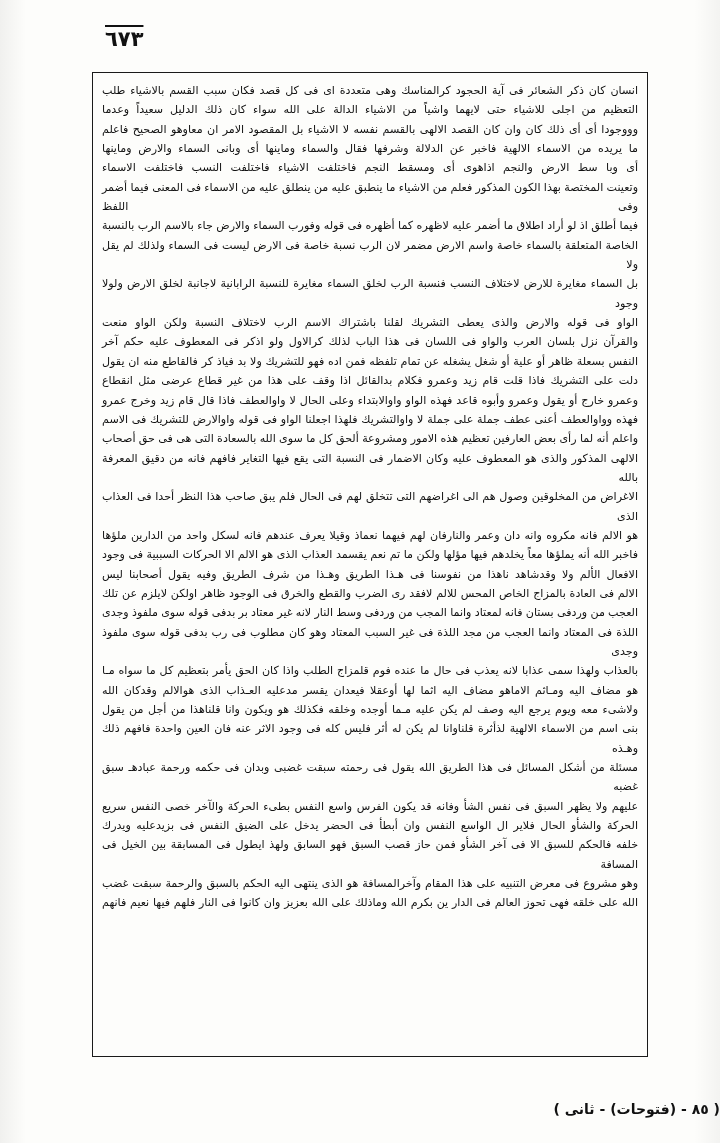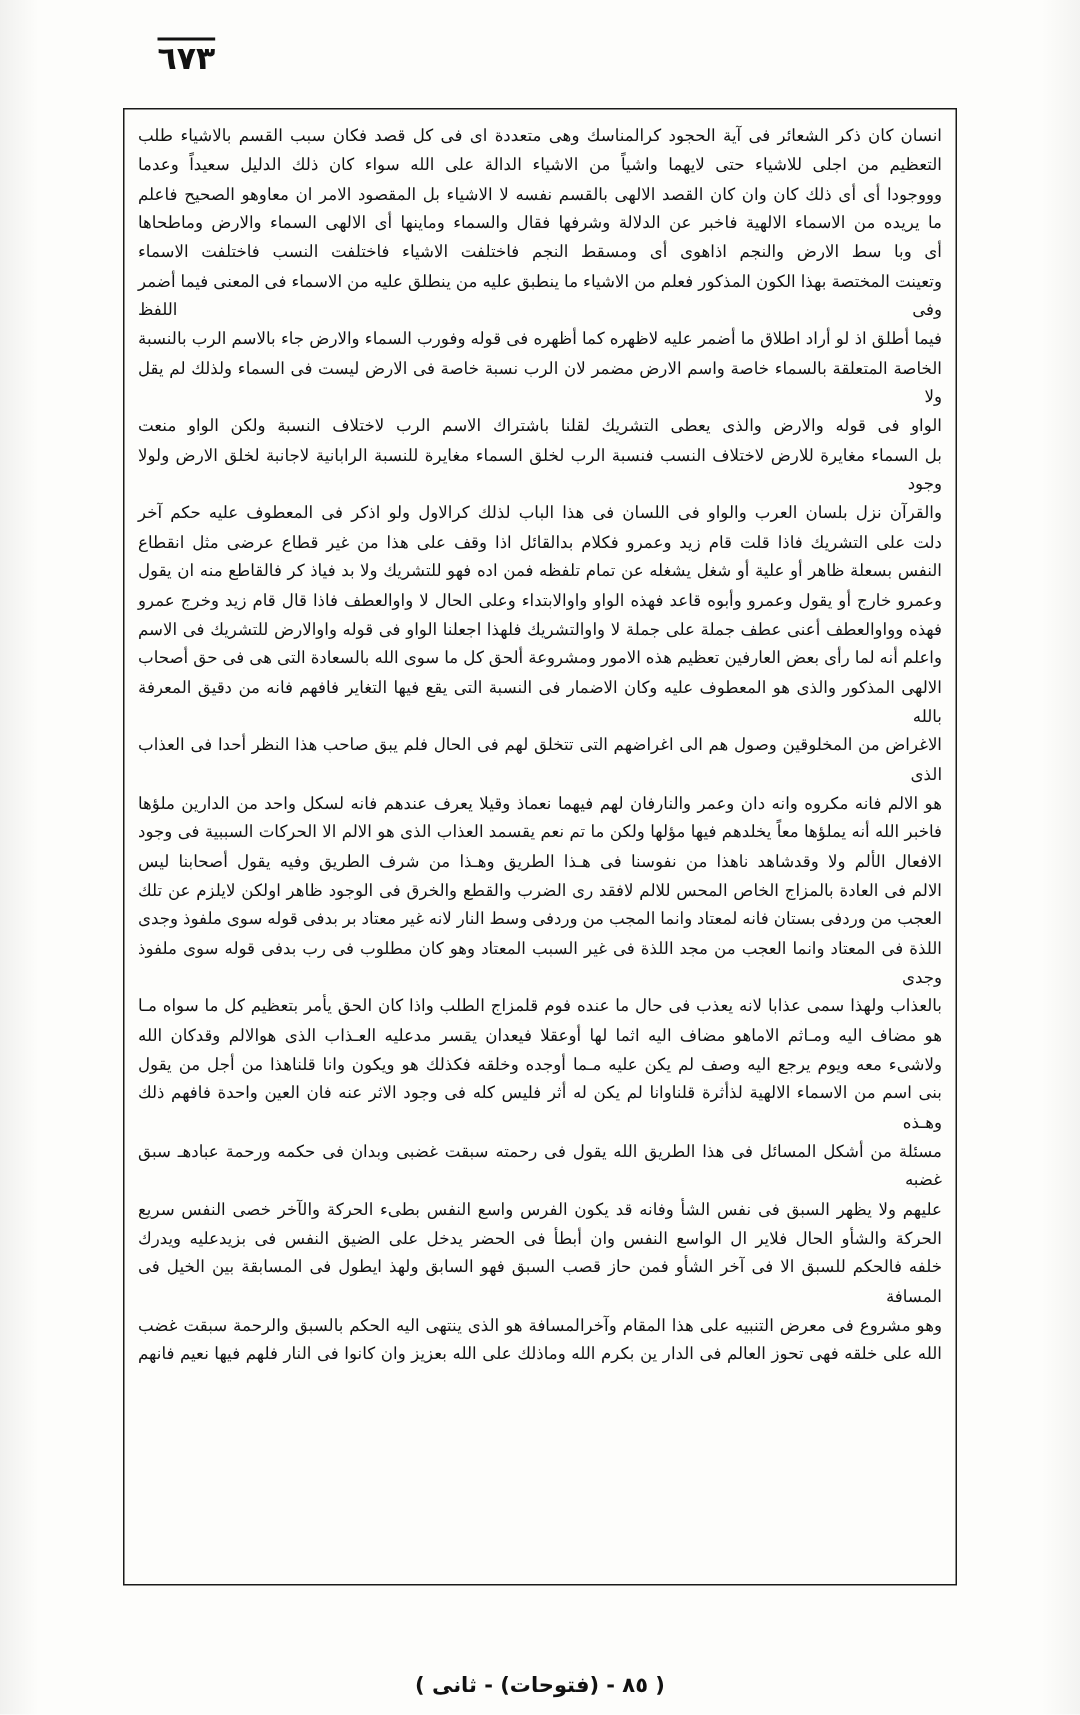--- a/index.html
+++ b/index.html
@@ -37,21 +37,21 @@
     direction: rtl;
     text-decoration: overline;
     padding-top: 1px;
     text-align: right;
   }
 
   
   .text-frame {
     position: absolute;
     top: 72px;
-    left: 82px;
+    left: 92px;
     width: 556px;
     height: 985px;
     border: 1.4px solid #1a1a1a;
     box-sizing: border-box;
     padding: 8px 9px 16px 9px;
     background: #fdfdfb;
     overflow: hidden;
   }
 
   .body-text {
@@ -70,24 +70,24 @@
   .body-text p {
     margin: 0;
     padding: 0;
     text-align: justify;
     text-align-last: justify;
   }
 
   
   .footer-line {
     position: absolute;
-    bottom: 11px;
+    bottom: 26px;
     left: 0;
     width: 720px;
-    text-align: center;
+    text-align: right;
     direction: rtl;
     font-family: "DejaVu Sans", sans-serif;
     font-size: 14px;
     font-weight: bold;
     color: #111;
     letter-spacing: 1px;
   }
 
   
   .edge-shade {
@@ -111,30 +111,30 @@
   <div class="edge-shade edge-left"></div>
   <div class="edge-shade edge-right"></div>
 
   <div class="page-number">٦٧٣</div>
 
   <div class="text-frame">
     <div class="body-text">
         <p>انسان كان ذكر الشعائر فى آية الحجود كرالمناسك وهى متعددة اى فى كل قصد فكان سبب القسم بالاشياء طلب</p>
         <p>التعظيم من اجلى للاشياء حتى لايهما واشياً من الاشياء الدالة على الله سواء كان ذلك الدليل سعيداً وعدما</p>
         <p>وووجودا أى أى ذلك كان وان كان القصد الالهى بالقسم نفسه لا الاشياء بل المقصود الامر ان معاوهو الصحيح فاعلم</p>
-        <p>ما يريده من الاسماء الالهية فاخبر عن الدلالة وشرفها فقال والسماء وماينها أى الالهى السماء والارض وماطحاها</p>
+        <p>ما يريده من الاسماء الالهية فاخبر عن الدلالة وشرفها فقال والسماء وماينها أى وبانى السماء والارض وماينها</p>
         <p>أى وبا سط الارض والنجم اذاهوى أى ومسقط النجم فاختلفت الاشياء فاختلفت النسب فاختلفت الاسماء</p>
         <p>وتعينت المختصة بهذا الكون المذكور فعلم من الاشياء ما ينطبق عليه من ينطلق عليه من الاسماء فى المعنى فيما أضمر وفى اللفظ</p>
         <p>فيما أطلق اذ لو أراد اطلاق ما أضمر عليه لاظهره كما أظهره فى قوله وفورب السماء والارض جاء بالاسم الرب بالنسبة</p>
         <p>الخاصة المتعلقة بالسماء خاصة واسم الارض مضمر لان الرب نسبة خاصة فى الارض ليست فى السماء ولذلك لم يقل ولا</p>
+        <p>بل السماء مغايرة للارض لاختلاف النسب فنسبة الرب لخلق السماء مغايرة للنسبة الرابانية لاجانبة لخلق الارض ولولا وجود</p>
         <p>الواو فى قوله والارض والذى يعطى التشريك لقلنا باشتراك الاسم الرب لاختلاف النسبة ولكن الواو منعت</p>
-        <p>بل السماء مغايرة للارض لاختلاف النسب فنسبة الرب لخلق السماء مغايرة للنسبة الرابانية لاجانبة لخلق الارض ولولا وجود</p>
         <p>والقرآن نزل بلسان العرب والواو فى اللسان فى هذا الباب لذلك كرالاول ولو اذكر فى المعطوف عليه حكم آخر</p>
+        <p>النفس بسعلة ظاهر أو علية أو شغل يشغله عن تمام تلفظه فمن اده فهو للتشريك ولا بد فياذ كر فالقاطع منه ان يقول</p>
         <p>دلت على التشريك فاذا قلت قام زيد وعمرو فكلام بدالقائل اذا وقف على هذا من غير قطاع عرضى مثل انقطاع</p>
-        <p>النفس بسعلة ظاهر أو علية أو شغل يشغله عن تمام تلفظه فمن اده فهو للتشريك ولا بد فياذ كر فالقاطع منه ان يقول</p>
         <p>وعمرو خارج أو يقول وعمرو وأبوه قاعد فهذه الواو واوالابتداء وعلى الحال لا واوالعطف فاذا قال قام زيد وخرج عمرو</p>
         <p>فهذه وواوالعطف أعنى عطف جملة على جملة لا واوالتشريك فلهذا اجعلنا الواو فى قوله واوالارض للتشريك فى الاسم</p>
         <p>واعلم أنه لما رأى بعض العارفين تعظيم هذه الامور ومشروعة ألحق كل ما سوى الله بالسعادة التى هى فى حق أصحاب</p>
         <p>الالهى المذكور والذى هو المعطوف عليه وكان الاضمار فى النسبة التى يقع فيها التغاير فافهم فانه من دقيق المعرفة بالله</p>
         <p>الاغراض من المخلوقين وصول هم الى اغراضهم التى تتخلق لهم فى الحال فلم يبق صاحب هذا النظر أحدا فى العذاب الذى</p>
         <p>هو الالم فانه مكروه وانه دان وعمر والنارفان لهم فيهما نعماذ وقيلا يعرف عندهم فانه لسكل واحد من الدارين ملؤها</p>
         <p>فاخبر الله أنه يملؤها معاً يخلدهم فيها مؤلها ولكن ما تم نعم يقسمد العذاب الذى هو الالم الا الحركات السببية فى وجود</p>
         <p>الافعال الألم ولا وقدشاهد ناهذا من نفوسنا فى هـذا الطريق وهـذا من شرف الطريق وفيه يقول أصحابنا ليس</p>
         <p>الالم فى العادة بالمزاج الخاص المحس للالم لافقد رى الضرب والقطع والخرق فى الوجود ظاهر اولكن لايلزم عن تلك</p>
         <p>العجب من وردفى بستان فانه لمعتاد وانما المجب من وردفى وسط النار لانه غير معتاد بر بدفى قوله سوى ملفوذ وجدى</p>

